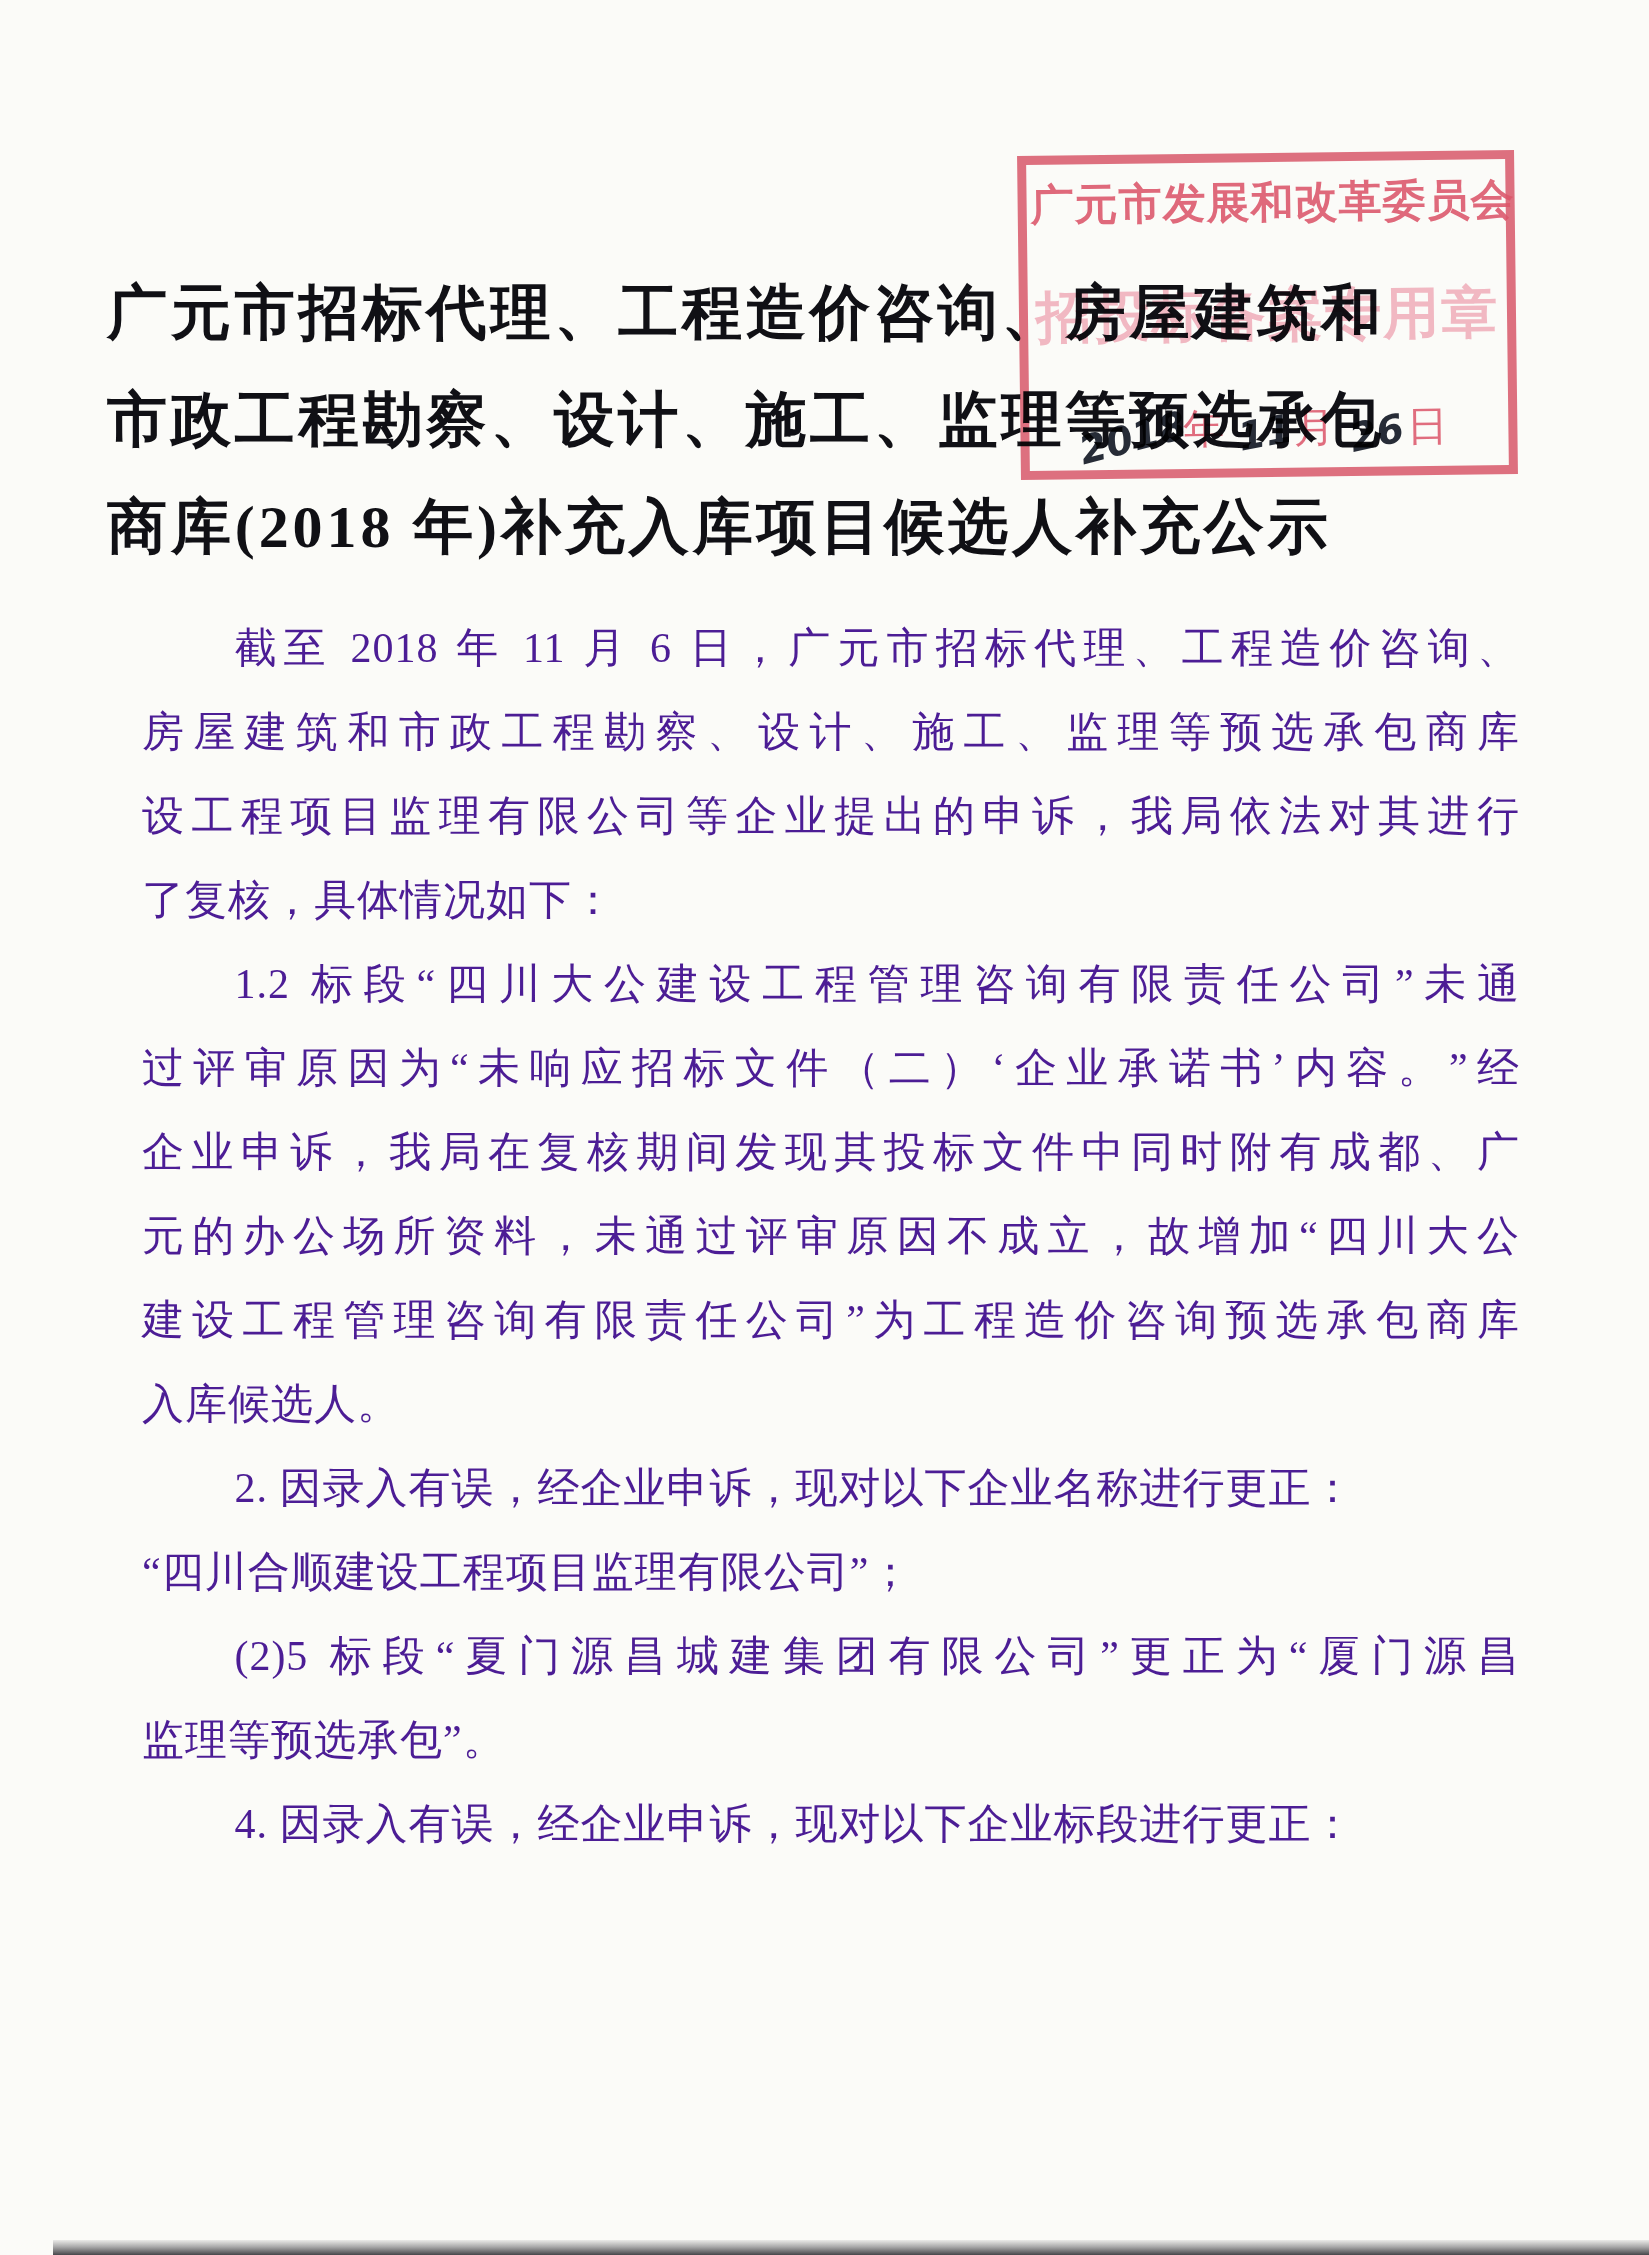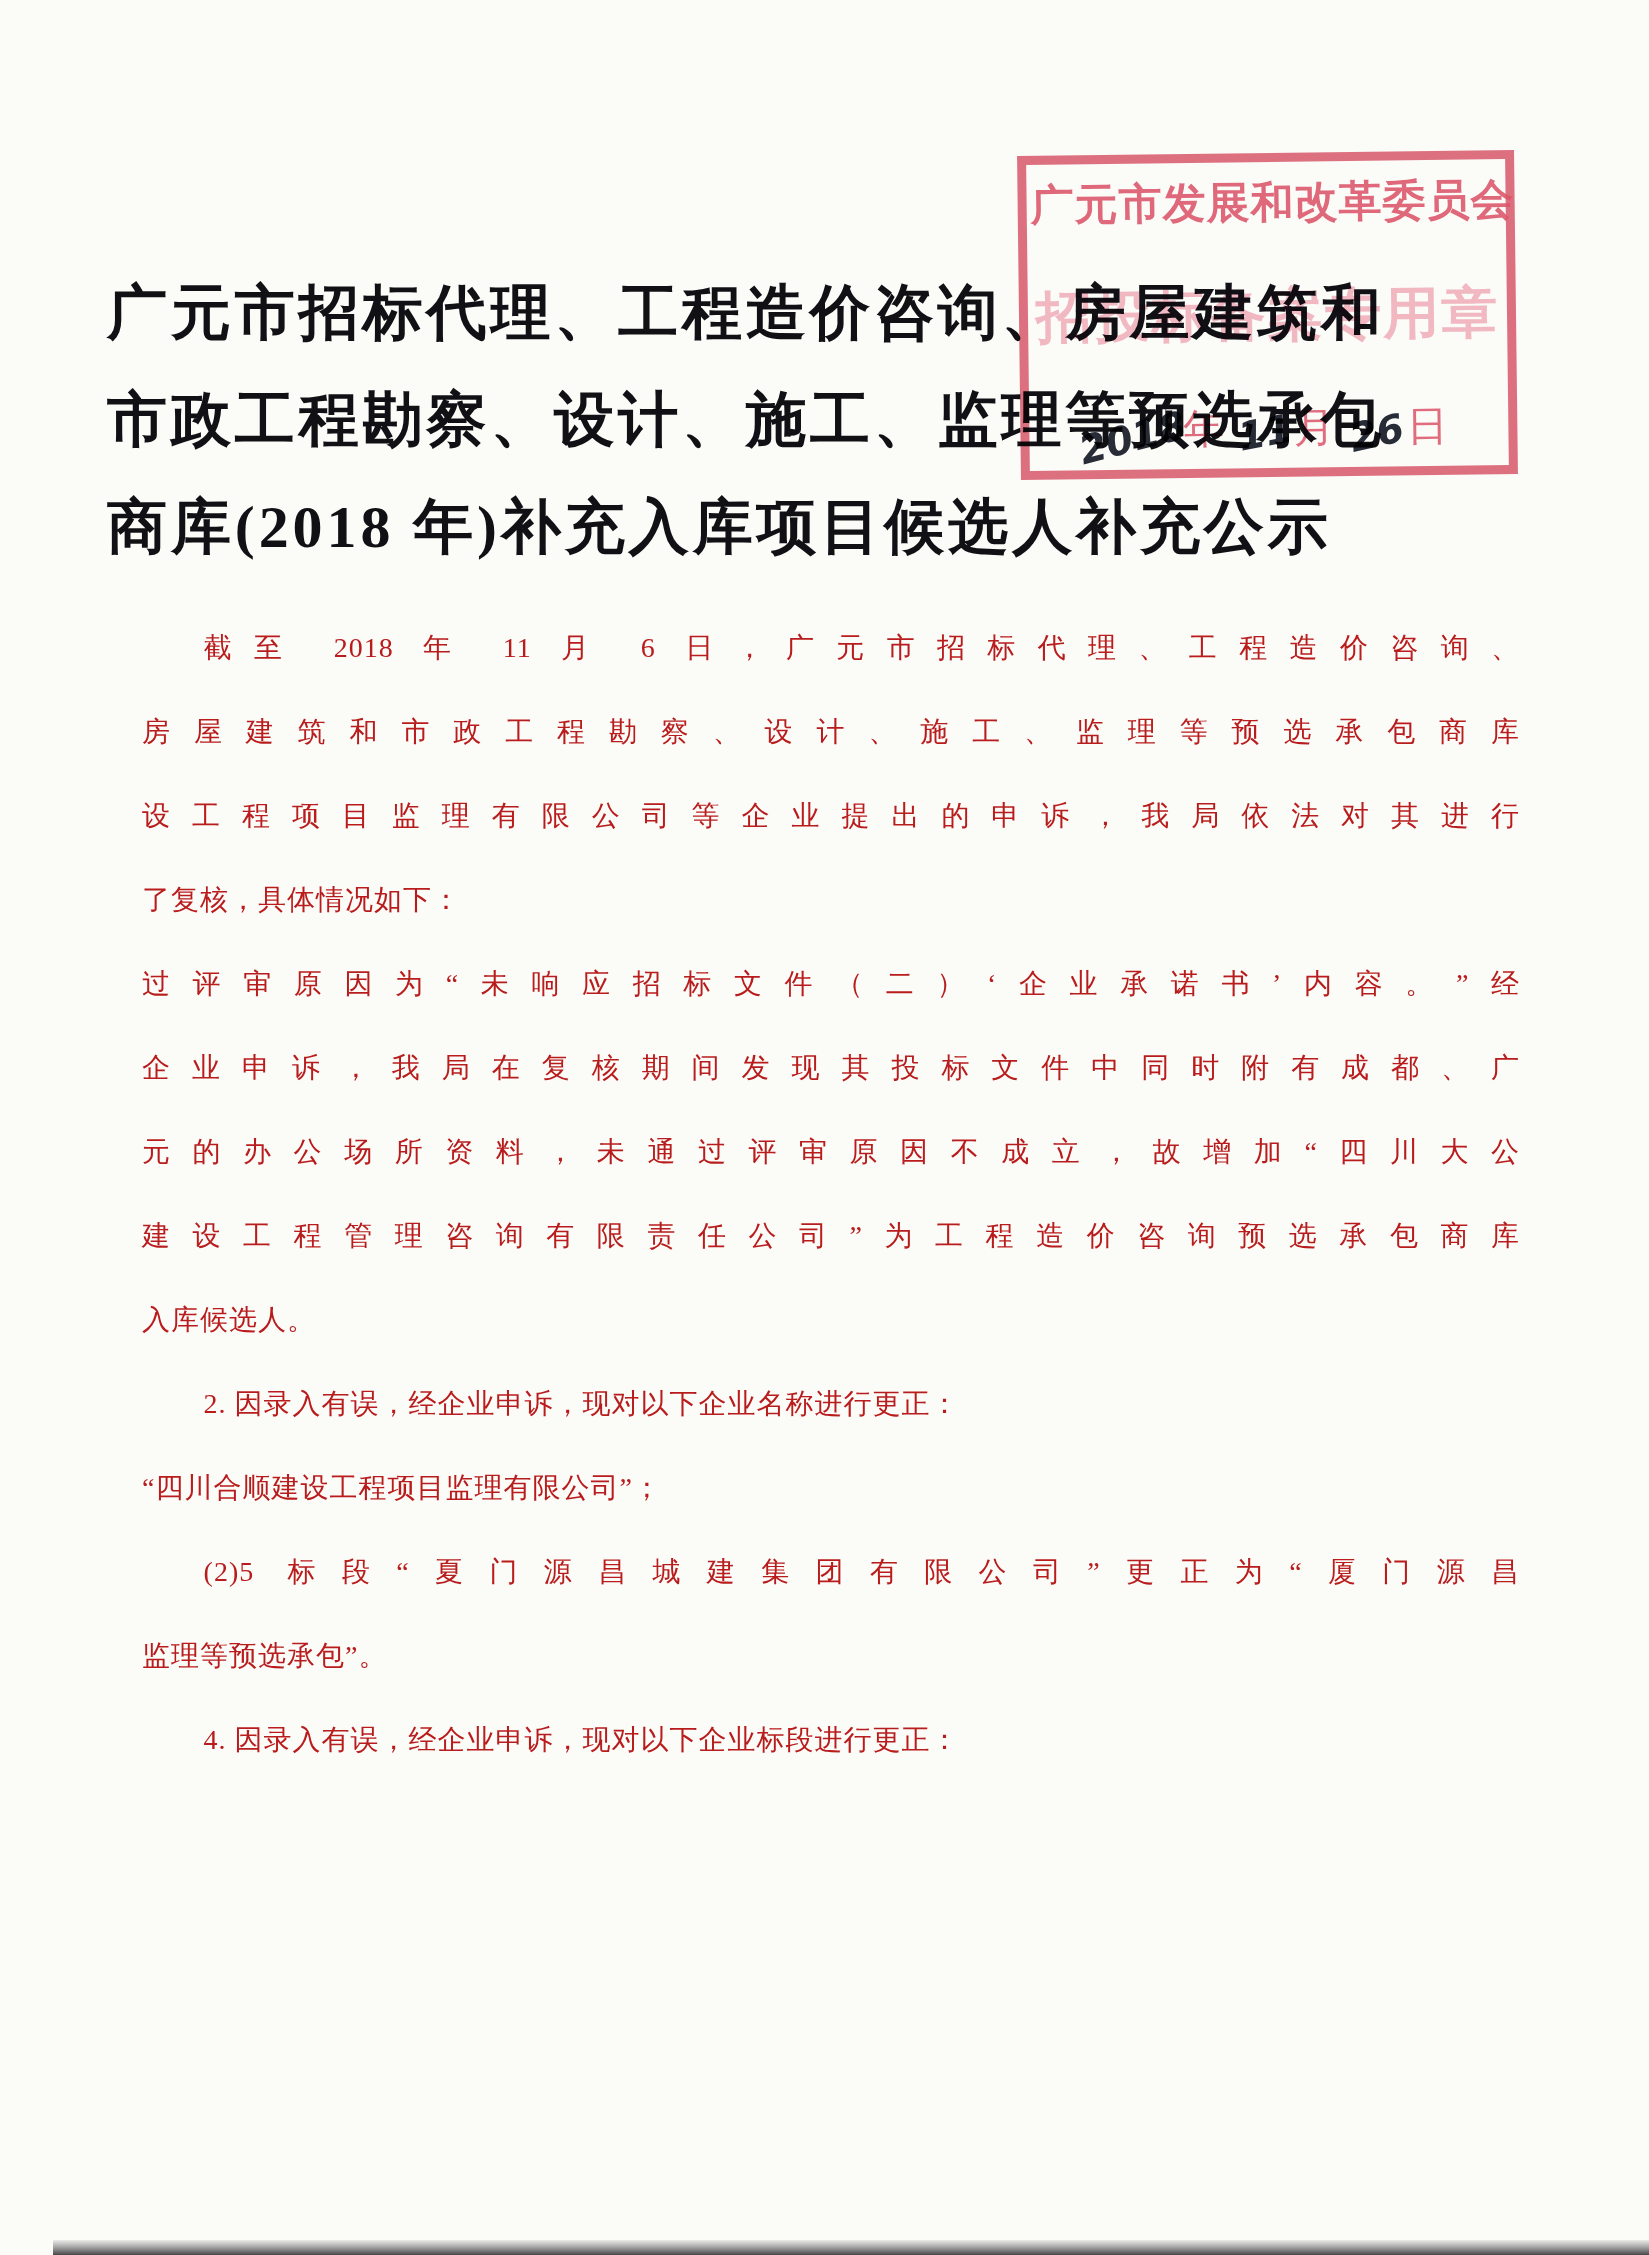--- a/index.html
+++ b/index.html
@@ -21,23 +21,23 @@
     line-height:107px;
     letter-spacing:3.9px;
     color:#101015;
   }
 
   
   .body-text {
     position:absolute;
     left:142px; top:606px;
     width:1378px;
-    font-size:28px;
+    font-size:42px;
     line-height:84px;
-    color:#b91c1c;
+    color:#4c1d95;
     letter-spacing:1px;
   }
   .line {
     text-align:justify;
     text-justify:inter-character;
     text-align-last:left;
     white-space:normal;
   }
   .line.fill { text-align-last:justify; }
   .line.indent { text-indent:2.2em; }
@@ -125,20 +125,21 @@
       <span class="hw hw-day">26</span>
       <span class="label">日</span>
     </div>
   </div>
 
   <div class="body-text">
     <div class="line indent fill">截至 2018 年 11 月 6 日，广元市招标代理、工程造价咨询、</div>
     <div class="line fill">房屋建筑和市政工程勘察、设计、施工、监理等预选承包商库</div>
     <div class="line fill">设工程项目监理有限公司等企业提出的申诉，我局依法对其进行</div>
     <div class="line">了复核，具体情况如下：</div>
+    <div class="line indent fill">1.2 标段“四川大公建设工程管理咨询有限责任公司”未通</div>
     <div class="line fill">过评审原因为“未响应招标文件（二）‘企业承诺书’内容。”经</div>
     <div class="line fill">企业申诉，我局在复核期间发现其投标文件中同时附有成都、广</div>
     <div class="line fill">元的办公场所资料，未通过评审原因不成立，故增加“四川大公</div>
     <div class="line fill">建设工程管理咨询有限责任公司”为工程造价咨询预选承包商库</div>
     <div class="line">入库候选人。</div>
     <div class="line indent">2. 因录入有误，经企业申诉，现对以下企业名称进行更正：</div>
     <div class="line">“四川合顺建设工程项目监理有限公司”；</div>
     <div class="line indent fill">(2)5 标段“夏门源昌城建集团有限公司”更正为“厦门源昌</div>
     <div class="line">监理等预选承包”。</div>
     <div class="line indent">4. 因录入有误，经企业申诉，现对以下企业标段进行更正：</div>

